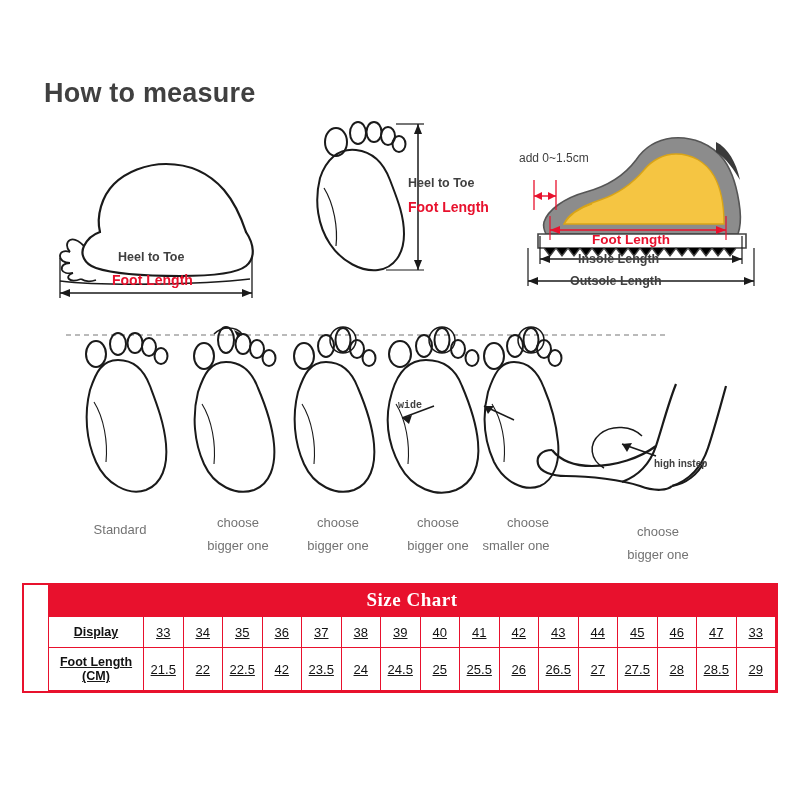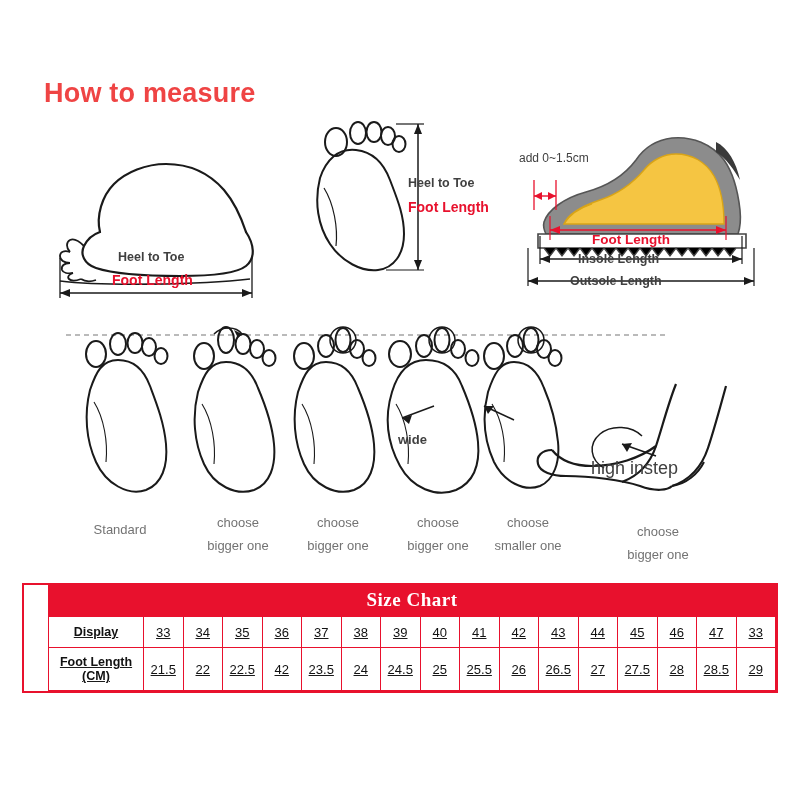--- a/index.html
+++ b/index.html
@@ -20,21 +20,21 @@
     width: 800px;
     height: 800px;
   }
   
   .title {
     position: absolute;
     left: 44px;
     top: 78px;
     font-size: 27px;
     font-weight: bold;
-    color: #ef4444;
+    color: #404040;
     letter-spacing: 0.2px;
   }
 
   
   .lbl {
     position: absolute;
     font-size: 12.5px;
     font-weight: bold;
     color: #404040;
     white-space: nowrap;
@@ -271,60 +271,60 @@
       <ellipse cx="66" cy="10" rx="7.5" ry="12" fill="none" stroke="#1a1a1a" stroke-width="2"></ellipse>
       <ellipse cx="82" cy="19" rx="7" ry="9" fill="none" stroke="#1a1a1a" stroke-width="2"></ellipse>
       <ellipse cx="96" cy="28" rx="6.5" ry="8" fill="none" stroke="#1a1a1a" stroke-width="2"></ellipse>
       <circle cx="66" cy="10" r="13" fill="none" stroke="#1a1a1a" stroke-width="1.5"></circle>
       <path d="M20,74 C30,90 34,114 32,134" fill="none" stroke="#1a1a1a" stroke-width="1.1"></path>
 
       <line x1="26" y1="88" x2="58" y2="76" stroke="#1a1a1a" stroke-width="1.6"></line>
       <polygon points="26,88 36,85 33,94" fill="#1a1a1a"></polygon>
     </svg>
   </div>
-  <div class="lbl" style="left:398px; top:432px; font-size:13px;">wide</div>
+  <div class="lbl" style="left:398px; top:400px; font-size:10px;font-family:Liberation Mono, monospace;">wide</div>
   <div class="cap" style="left:358px; top:514px; width:160px;">choose</div>
   <div class="cap" style="left:358px; top:537px; width:160px;">bigger one</div>
 
   <div class="sec" style="left:466px; top:330px; width:120px; height:175px;">
     <svg width="120" height="175" viewBox="0 0 120 175">
       <path d="M22,62 C16,86 18,110 28,132 C38,152 58,162 74,156 C88,150 94,132 92,112 C90,92 84,72 78,58 C72,42 62,32 48,32 C34,32 28,44 22,62 Z" fill="none" stroke="#1a1a1a" stroke-width="2"></path>
       <ellipse cx="28" cy="26" rx="10" ry="13" fill="none" stroke="#1a1a1a" stroke-width="2"></ellipse>
       <ellipse cx="49" cy="16" rx="8" ry="11" fill="none" stroke="#1a1a1a" stroke-width="2"></ellipse>
       <ellipse cx="65" cy="10" rx="7.5" ry="12" fill="none" stroke="#1a1a1a" stroke-width="2"></ellipse>
       <ellipse cx="78" cy="19" rx="7" ry="9" fill="none" stroke="#1a1a1a" stroke-width="2"></ellipse>
       <ellipse cx="89" cy="28" rx="6.5" ry="8" fill="none" stroke="#1a1a1a" stroke-width="2"></ellipse>
       <circle cx="65" cy="10" r="13" fill="none" stroke="#1a1a1a" stroke-width="1.5"></circle>
       <path d="M26,74 C36,90 40,112 38,132" fill="none" stroke="#1a1a1a" stroke-width="1.1"></path>
       <line x1="18" y1="76" x2="48" y2="90" stroke="#1a1a1a" stroke-width="1.6"></line>
       <polygon points="18,76 28,76 22,84" fill="#1a1a1a"></polygon>
     </svg>
   </div>
   <div class="cap" style="left:448px; top:514px; width:160px;">choose</div>
-  <div class="cap" style="left:448px; top:537px; width:160px;text-align:center;">smaller one</div>
+  <div class="cap" style="left:436px; top:537px; width:160px;text-align:center;">smaller one</div>
 
   <div class="sec" style="left:530px; top:372px; width:200px; height:140px;">
     <svg width="200" height="140" viewBox="0 0 200 140">
 
       <path d="M146,12 C138,32 132,56 126,74 C120,92 108,104 92,110" fill="none" stroke="#1a1a1a" stroke-width="2.2"></path>
       <path d="M196,14 C190,36 184,58 178,76 C172,94 160,108 142,114" fill="none" stroke="#1a1a1a" stroke-width="2.2"></path>
 
       <path d="M142,114 C156,112 168,102 174,90" fill="none" stroke="#1a1a1a" stroke-width="2"></path>
 
       <path d="M126,74 C110,86 86,94 62,94 C44,94 30,88 22,78" fill="none" stroke="#1a1a1a" stroke-width="2.2"></path>
 
       <path d="M22,78 C12,78 6,84 8,92 C10,100 22,104 36,104 C60,104 92,108 110,114 C126,120 138,118 142,114" fill="none" stroke="#1a1a1a" stroke-width="2.2"></path>
 
       <path d="M74,96 C60,88 58,72 70,62 C82,52 102,54 112,64" fill="none" stroke="#1a1a1a" stroke-width="1.5"></path>
 
       <line x1="126" y1="84" x2="92" y2="72" stroke="#1a1a1a" stroke-width="1.6"></line>
       <polygon points="92,72 102,71 97,80" fill="#1a1a1a"></polygon>
     </svg>
   </div>
-  <div class="lbl" style="left:591px; top:458px; font-size:18px; font-weight:normal;">high instep</div>
+  <div class="lbl" style="left:654px; top:458px; font-size:10px; font-weight:bold;">high instep</div>
   <div class="cap" style="left:578px; top:523px; width:160px;">choose</div>
   <div class="cap" style="left:578px; top:546px; width:160px;">bigger one</div>
 
   <div class="chart-wrap">
     <div class="chart-title">Size Chart</div>
     <table class="size">
       <tbody>
         <tr>
           <td class="rowhead">Display</td>
           <td>33</td>

